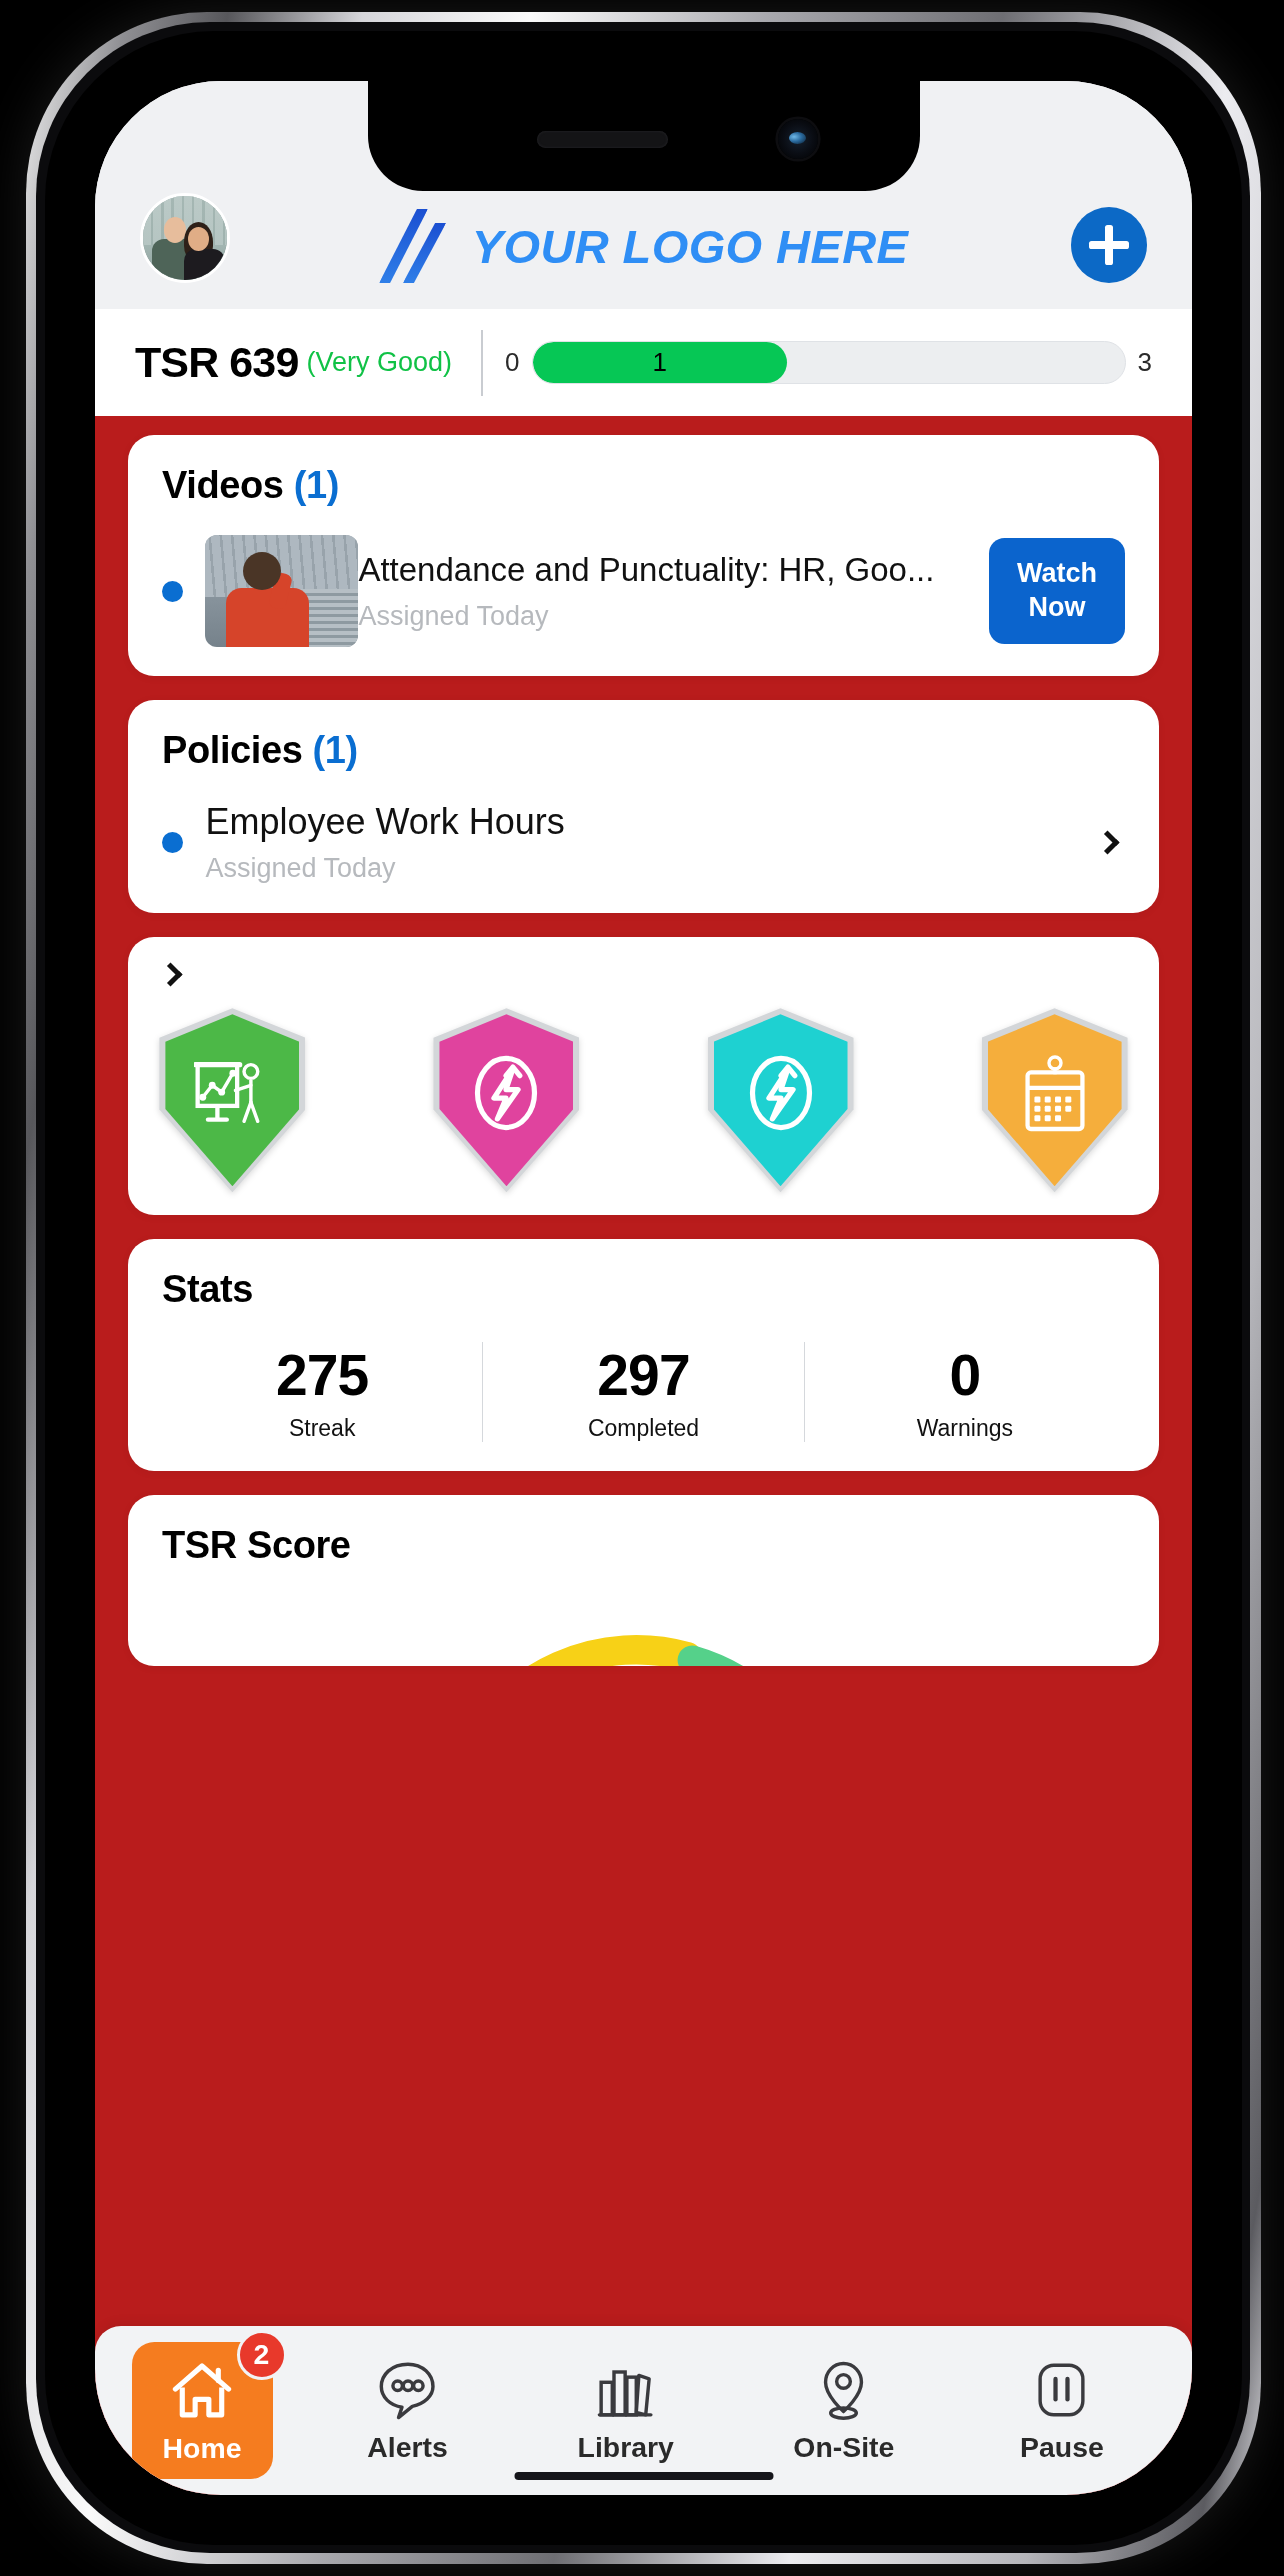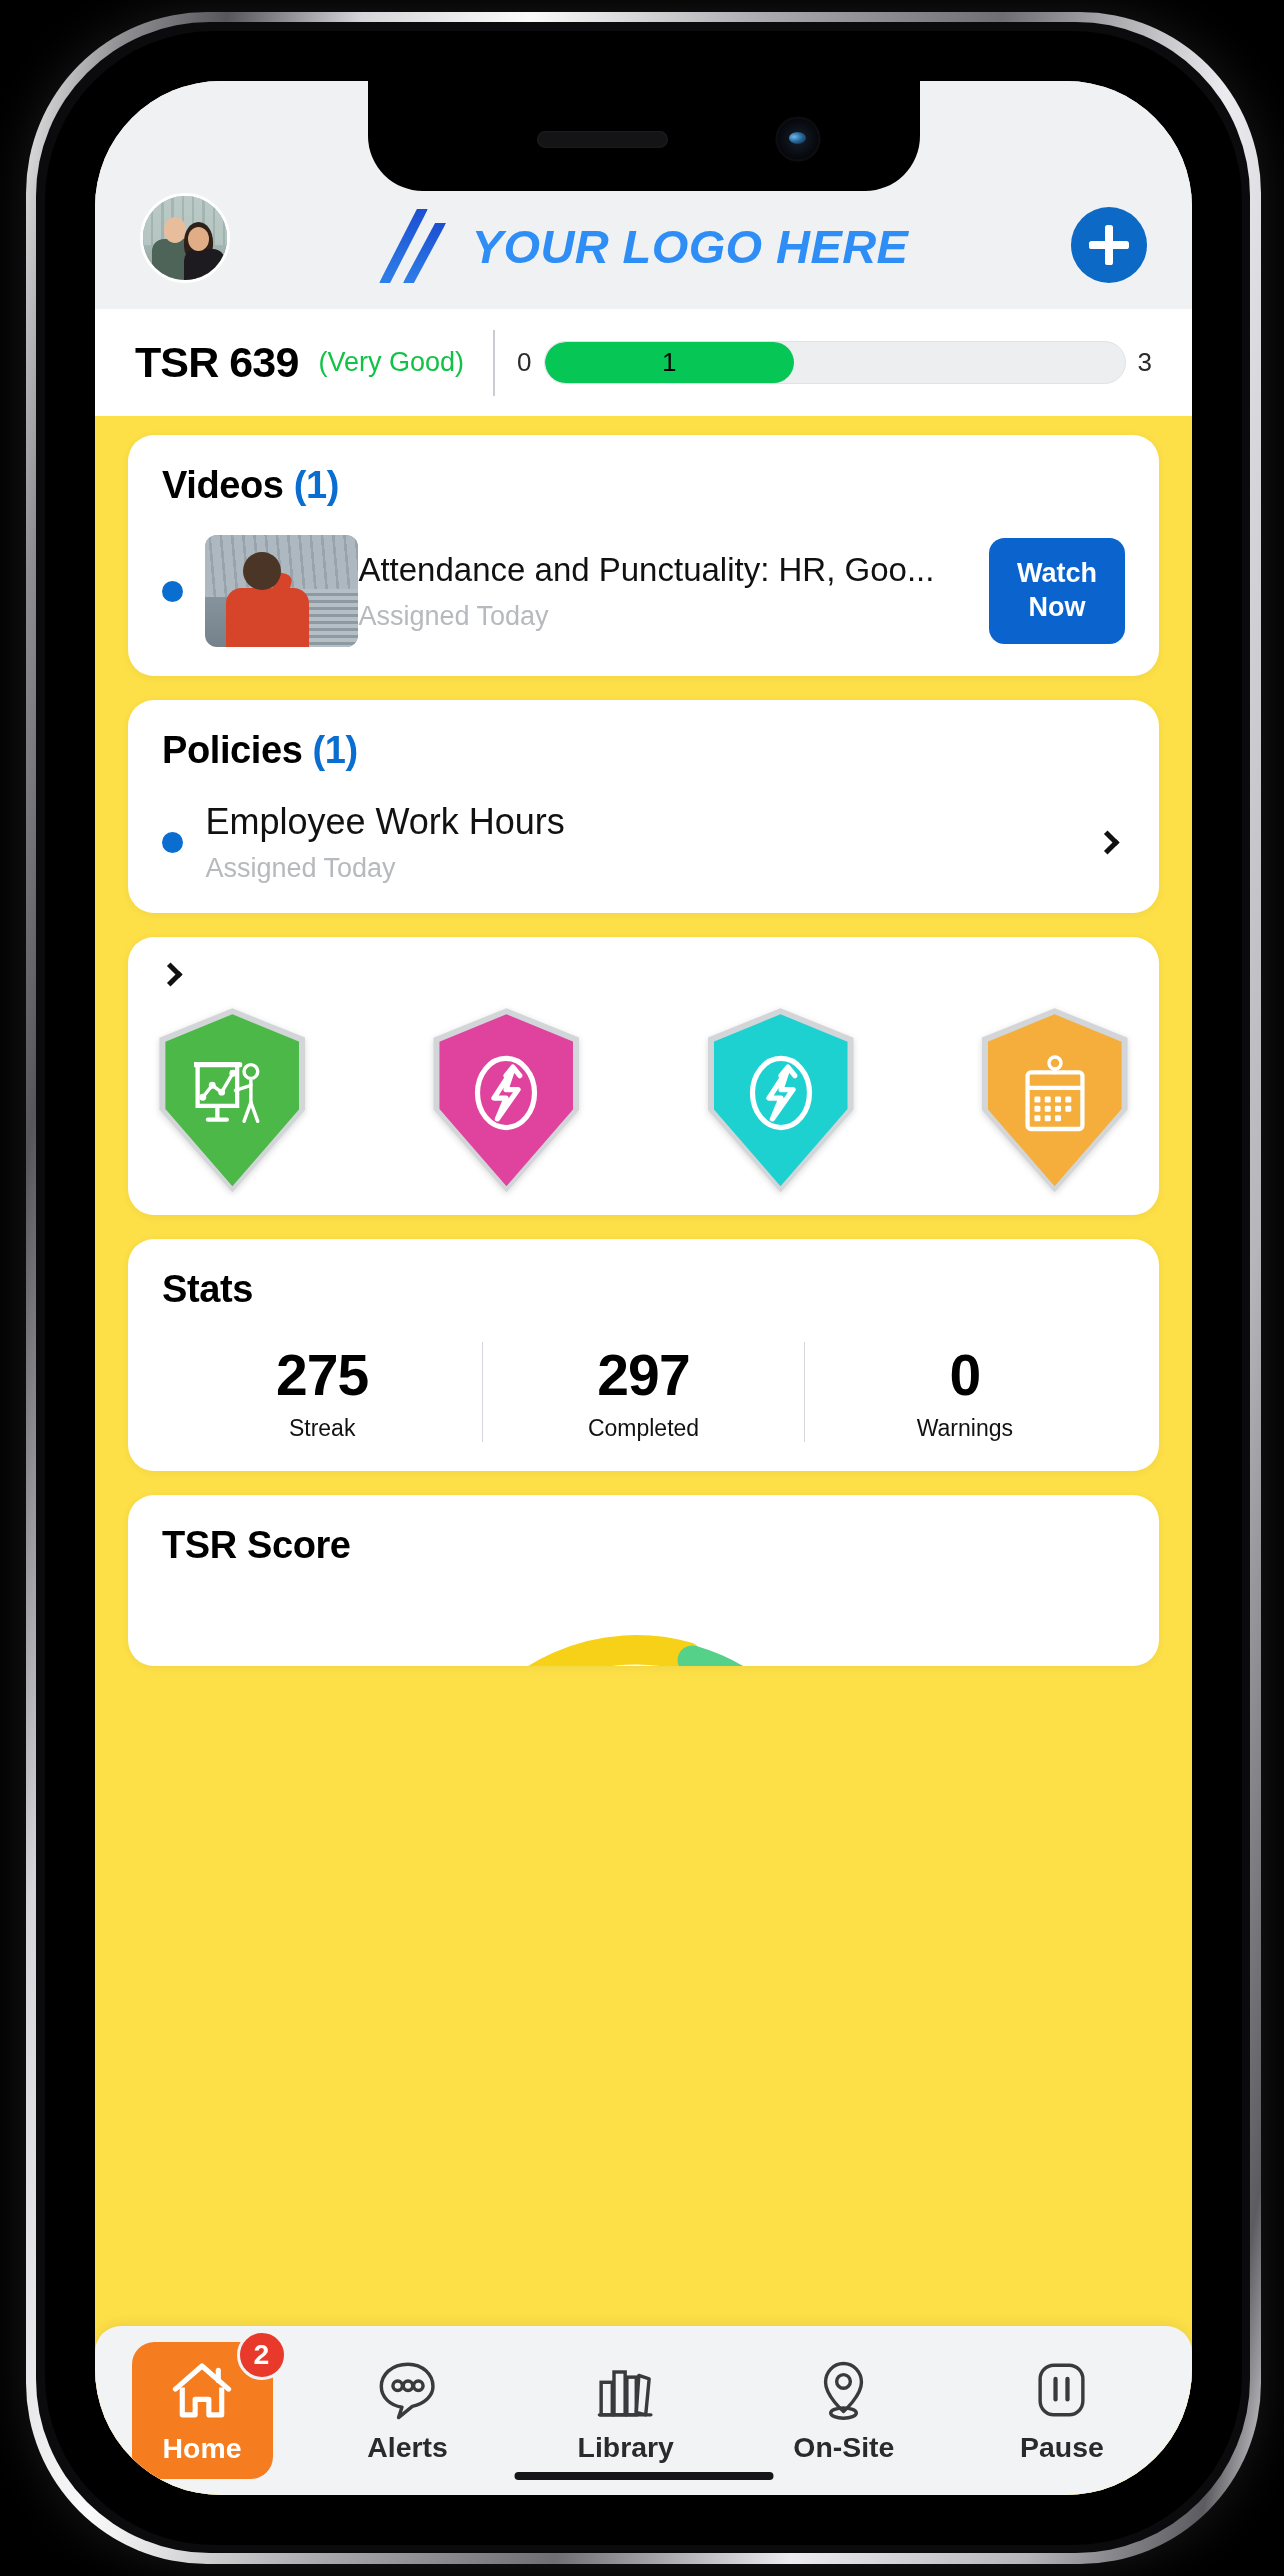--- a/index.html
+++ b/index.html
@@ -129,21 +129,21 @@
   .plus-btn::before { width: 40px; height: 7.8px; }
   .plus-btn::after  { width: 7.8px; height: 40px; }
 
   
   .tsr-row {
     position: absolute; left: 0; top: 228px; width: 1097px; height: 107px;
     background: #fff; display:flex; align-items:center; padding: 0 40px;
     z-index: 18;
   }
   .tsr-label { font-size: 43px; font-weight: 700; color:#000; letter-spacing:-0.9px; }
-  .tsr-quality { font-size: 27px; color:#10c246; margin-left: 20px; font-weight: 400; }
+  .tsr-quality { font-size: 27px; color:#10c246; margin-left: 8px; font-weight: 400; }
   .tsr-div { width: 1.7px; height: 66px; background: #c9ccd1; margin: 0 22.4px 0 29px; }
   .bar-area { display:flex; align-items:center; flex:1; gap: 12px; }
   .bar-min, .bar-max { font-size: 26px; color:#2b2b2b; }
   .bar-track {
     flex: 1; height: 43px; border-radius: 21.6px;
     background: #eceef0; border: 0.9px solid #dfe2e6;
     position: relative; overflow: hidden;
   }
   .bar-fill {
     position:absolute; left:0; top:0; bottom:0; width: 43%;
@@ -151,21 +151,21 @@
   }
   .bar-val {
     position:absolute; left: 0; top: 0; width: 43%; height: 100%;
     display:flex; align-items:center; justify-content:center;
     font-size: 26px; color:#000;
   }
 
   
   .content {
     position: absolute; left: 0; top: 335px; width: 1097px; height: 2079px;
-    background: #fde047; padding: 19px 33px 0 33px;
+    background: #b91c1c; padding: 19px 33px 0 33px;
     overflow: hidden;
   }
   .card {
     background: #fff; border-radius: 26px; margin-bottom: 24px;
     box-shadow: 0 1.7px 8.6px rgba(0,0,0,0.05);
     padding: 29px 34px;
   }
   .card-title {
     font-size: 38px; font-weight: 700; color:#000; letter-spacing:-0.4px;
   }

